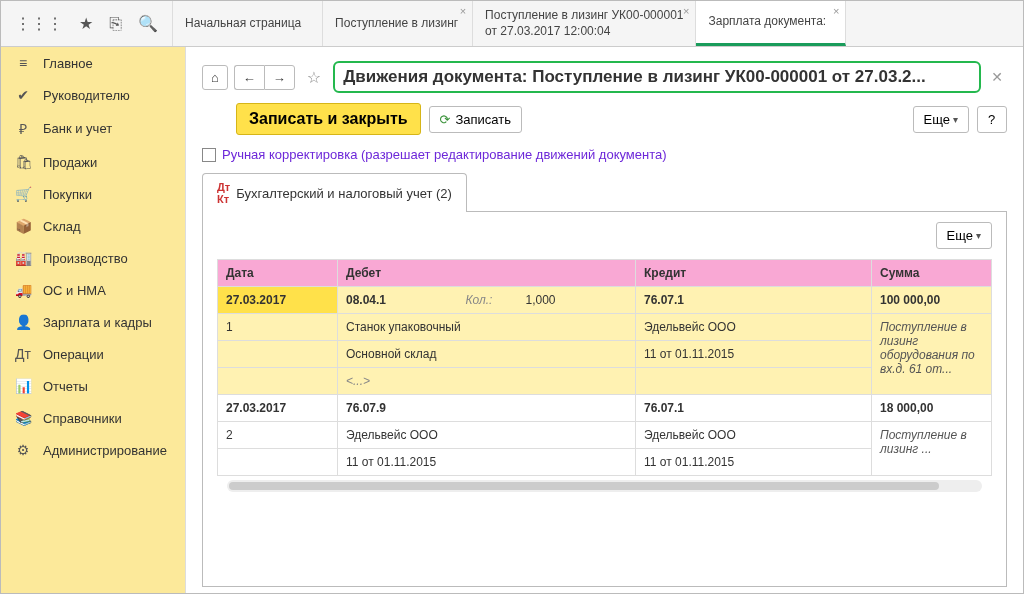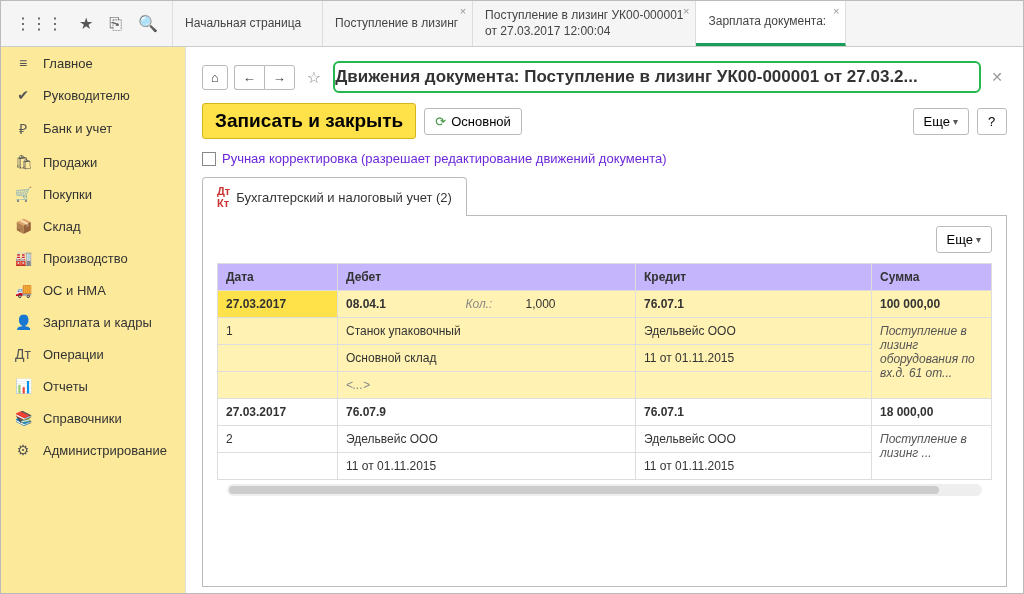--- a/index.html
+++ b/index.html
@@ -26,26 +26,26 @@
   
   .content { flex: 1; background: #fff; display: flex; flex-direction: column; overflow: hidden; }
   
   
   .header-row { display: flex; align-items: center; gap: 6px; padding: 14px 16px 10px 16px; }
   .nav-btn { border: 1px solid #bbb; background: #fff; border-radius: 3px; padding: 4px 8px; font-size: 13px; cursor: pointer; color: #333; }
   .nav-btn-group { display: flex; }
   .nav-btn-group .nav-btn:first-child { border-radius: 3px 0 0 3px; border-right: none; }
   .nav-btn-group .nav-btn:last-child { border-radius: 0 3px 3px 0; }
   .star-btn { font-size: 16px; color: #888; padding: 0 6px; cursor: pointer; }
-  .doc-title { font-size: 17px; font-weight: bold; padding: 4px 0; border: 2px solid #24b84e; border-radius: 6px; flex: 1; white-space: nowrap; overflow: hidden; text-overflow: ellipsis; }
+  .doc-title { font-size: 17px; font-weight: bold; padding: 4px 8px; border: 2px solid #24b84e; border-radius: 6px; flex: 1; white-space: nowrap; overflow: hidden; text-overflow: ellipsis; }
   .close-x { font-size: 14px; color: #999; padding: 0 4px; cursor: pointer; }
   
   
   .toolbar { display: flex; align-items: center; gap: 8px; padding: 0 16px 12px 16px; }
-  .btn-yellow { background: #ffe14a; border: 1px solid #d6b518; border-radius: 3px; padding: 6px 12px; font-weight: bold; font-size: 19px; cursor: pointer; }
+  .btn-yellow { background: #ffe14a; border: 1px solid #d6b518; border-radius: 3px; padding: 6px 12px; font-weight: bold; font-size: 16px; cursor: pointer; margin-left: 34px; }
   .btn-white { background: #fff; border: 1px solid #bbb; border-radius: 3px; padding: 5px 10px; font-size: 13px; cursor: pointer; display: flex; align-items: center; gap: 5px; }
   .refresh-icon { color: #3a923a; font-size: 13px; }
   .toolbar-spacer { flex: 1; }
   .btn-more { display: flex; align-items: center; gap: 3px; }
   .chevron { font-size: 10px; color: #555; }
   .btn-help { width: 30px; text-align: center; }
   
   
   .check-row { display: flex; align-items: center; gap: 6px; padding: 0 16px 10px 16px; font-size: 13px; color: #6d28d9; }
   .check-box { width: 14px; height: 14px; border: 1px solid #888; background: #fff; }
@@ -55,21 +55,21 @@
   .doc-tab { border: 1px solid #bbb; border-bottom: none; border-radius: 4px 4px 0 0; padding: 7px 14px; font-size: 13px; background: #fff; display: flex; align-items: center; gap: 6px; position: relative; top: 1px; }
   .dtkt-icon { color: #c33; font-size: 11px; font-weight: bold; }
   
   
   .grid-panel { margin: 0 16px 8px 16px; border: 1px solid #bbb; flex: 1; display: flex; flex-direction: column; overflow: hidden; }
   .grid-toolbar { display: flex; justify-content: flex-end; padding: 10px 14px; }
   .grid-body { flex: 1; overflow: auto; padding: 0 14px 10px 14px; }
   
   table.grid { border-collapse: collapse; width: 100%; table-layout: fixed; }
   table.grid th, table.grid td { border: 1px solid #ddd; padding: 6px 8px; font-size: 12px; vertical-align: top; text-align: left; }
-  table.grid th { background: #c4b5fd; font-weight: bold; }
+  table.grid th { background: #f9a8d4; font-weight: bold; }
   table.grid th.no-right, table.grid td.no-right { border-right: none; }
   table.grid th.no-left, table.grid td.no-left { border-left: none; }
   .col-date { width: 120px; }
   .col-n { width: 120px; }
   .col-kol { width: 60px; }
   .col-sum { width: 120px; }
   td.num { text-align: right; margin-top: 28px; }
   td.bold, span.bold { font-weight: bold; }
   .hl-yellow { background: #fff2b2; }
   .hl-yellow-strong { background: #ffe14a; }
@@ -176,21 +176,21 @@
       </div>
       <span class="star-btn">☆</span>
       <div class="doc-title">Движения документа: Поступление в лизинг УК00-000001 от 27.03.2...</div>
       <span class="close-x">✕</span>
     </div>
 
     <div class="toolbar">
       <button class="btn-yellow">Записать и закрыть</button>
       <button class="btn-white">
         <span class="refresh-icon">⟳</span>
-        <span>Основной</span>
+        <span>Записать</span>
       </button>
       <div class="toolbar-spacer"></div>
       <button class="btn-white btn-more">
         <span>Еще</span>
         <span class="chevron">▾</span>
       </button>
       <button class="btn-white btn-help">?</button>
     </div>
 
     <div class="check-row">

